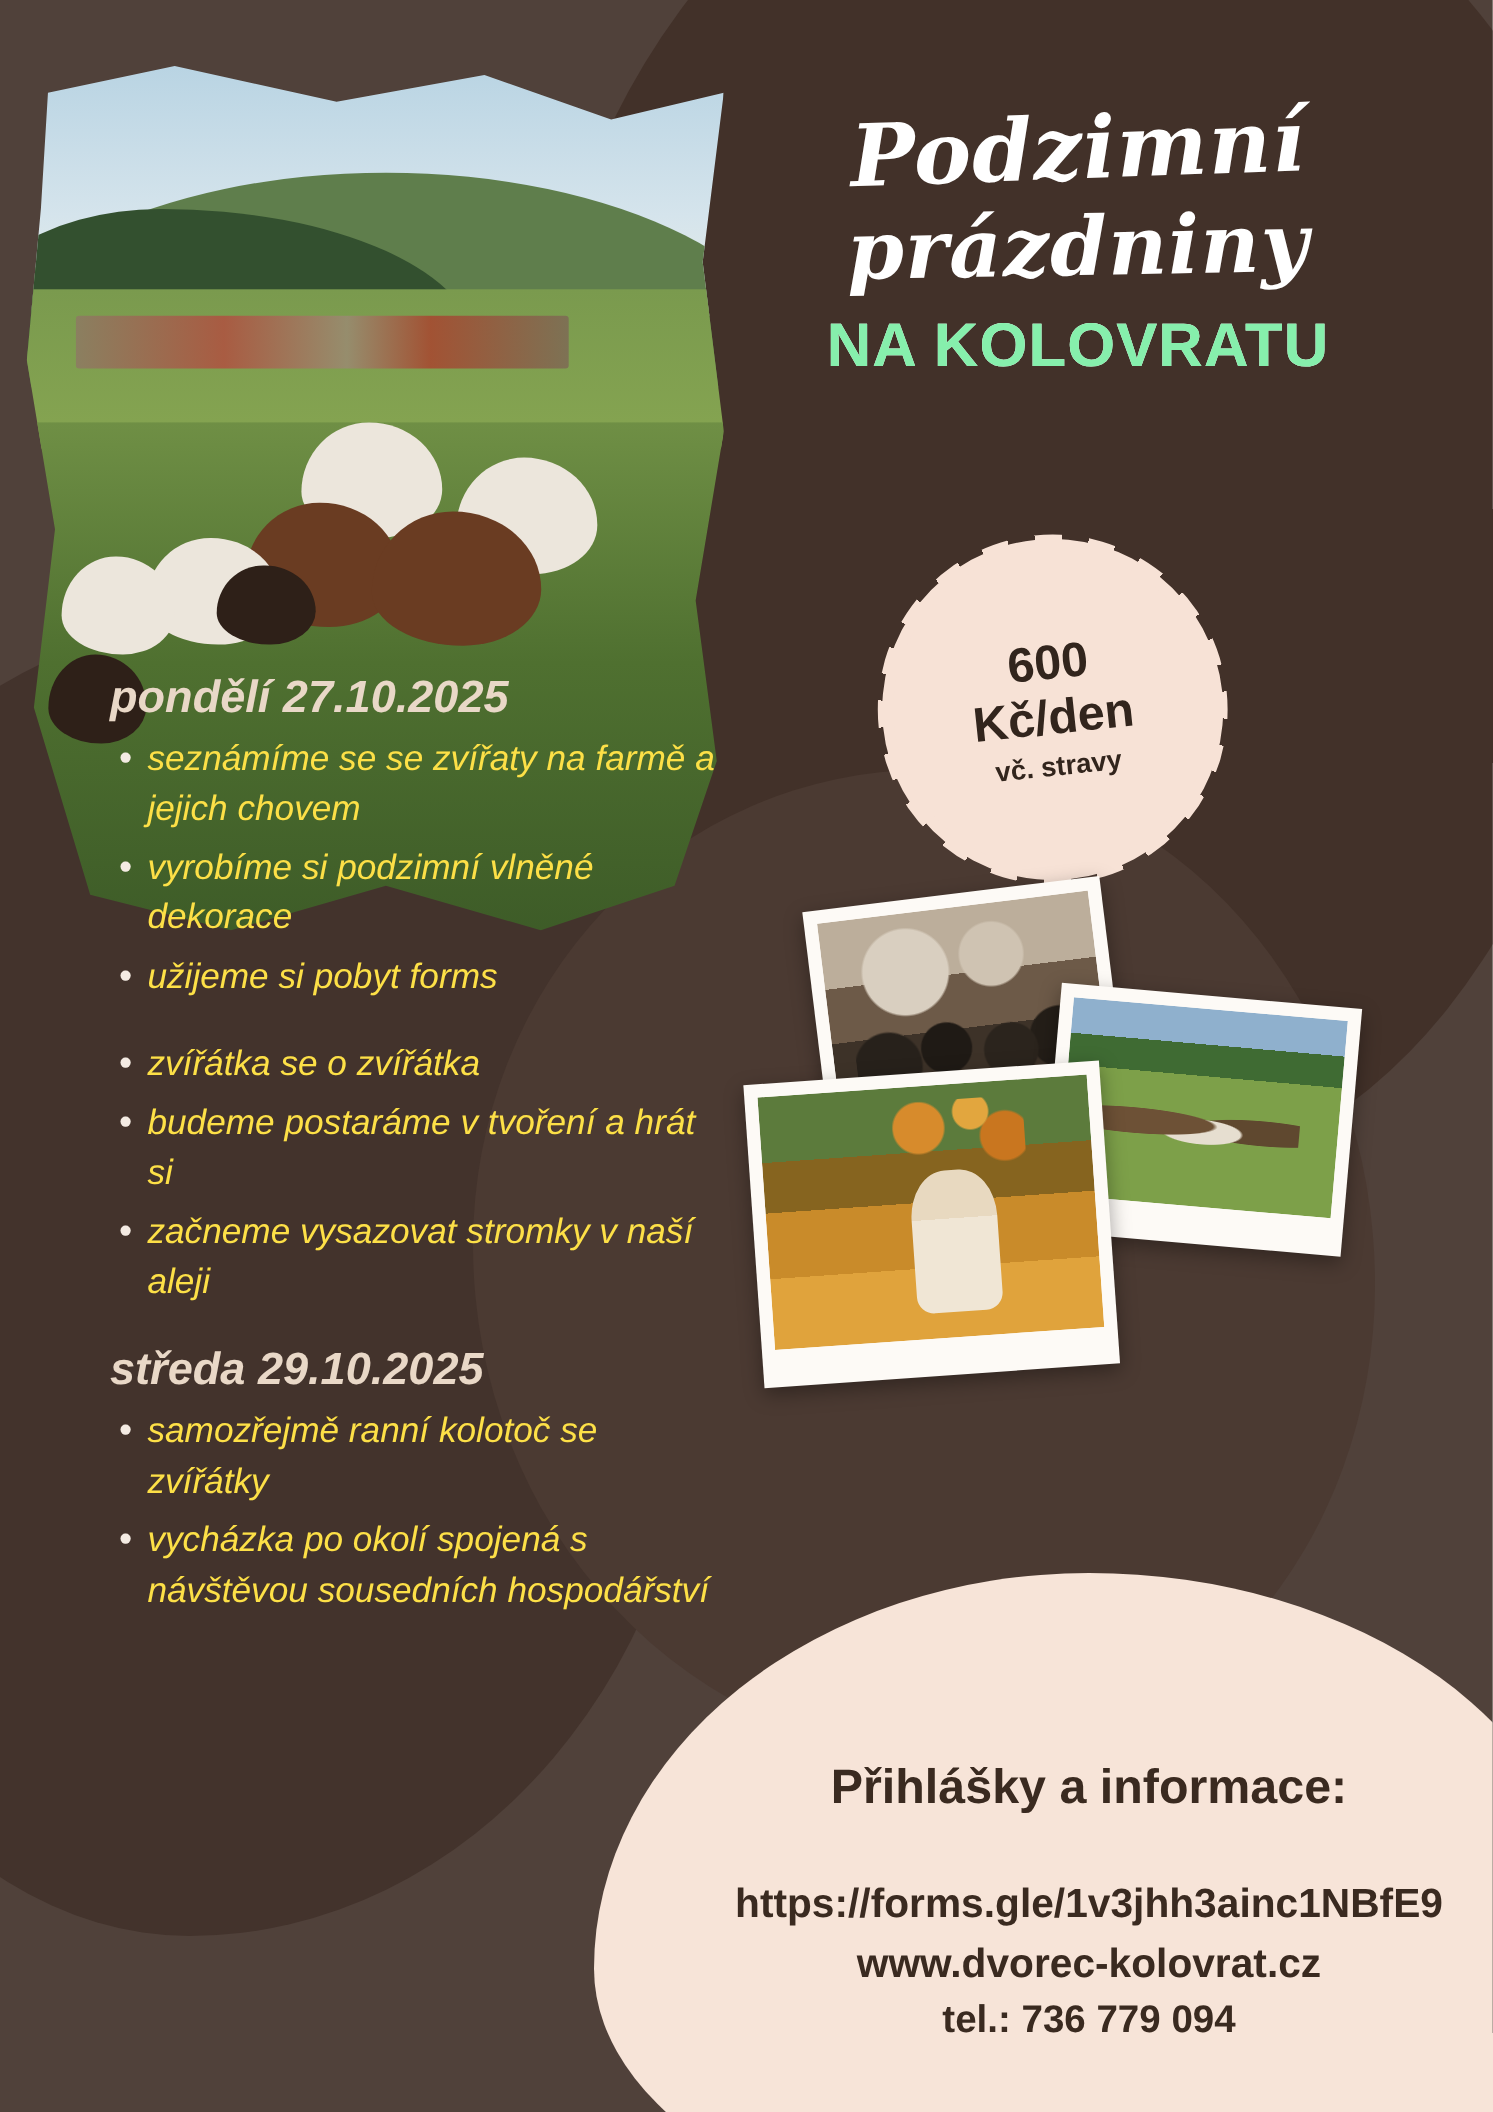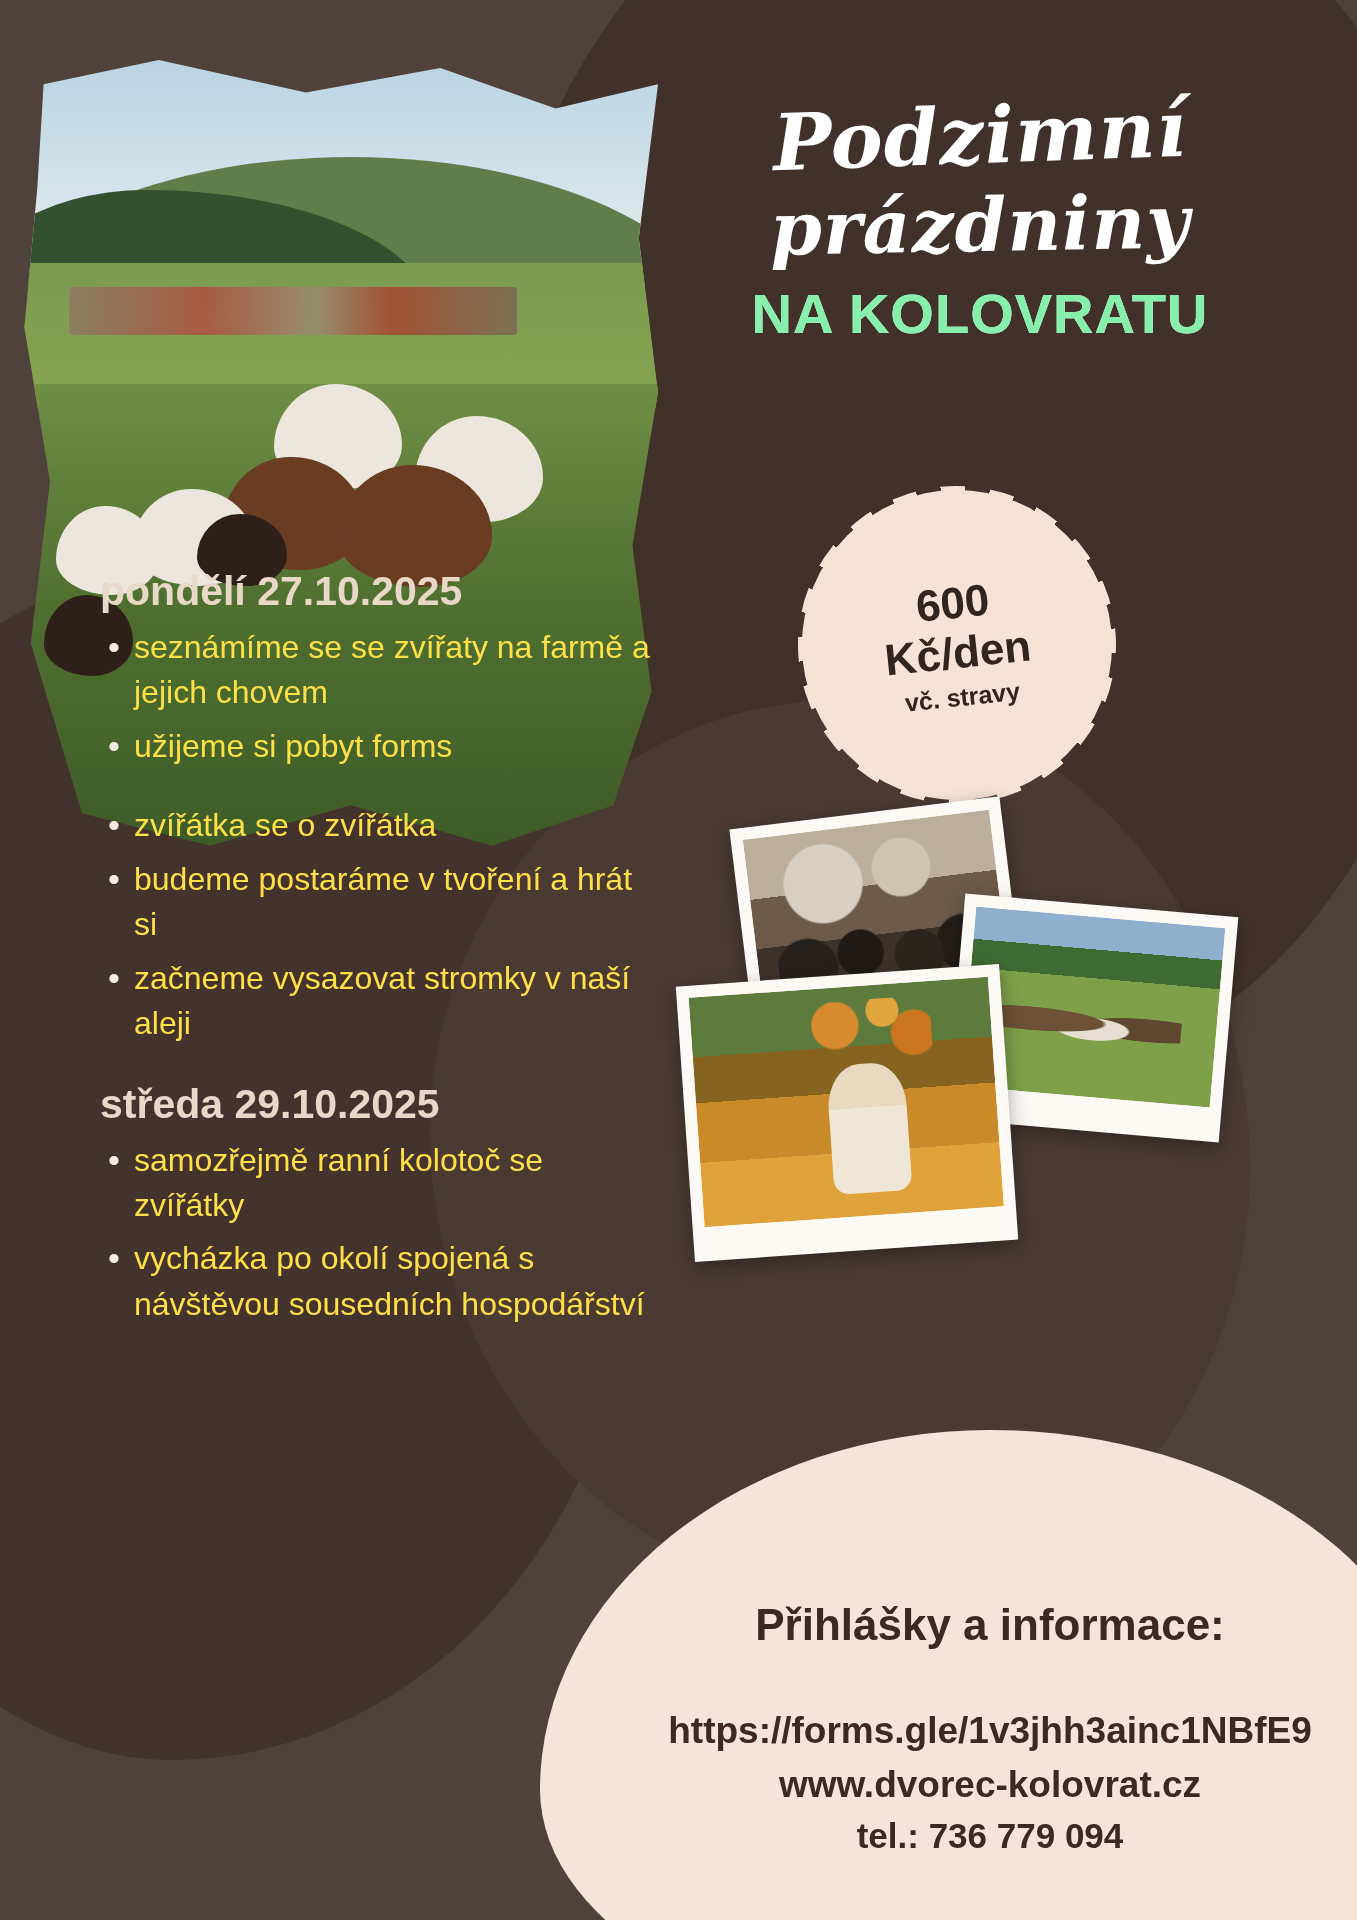--- a/index.html
+++ b/index.html
@@ -267,23 +267,24 @@
     background:
       radial-gradient(circle at 20% 40%, #d78b2c 0 22%, rgba(0,0,0,0) 24%),
       radial-gradient(circle at 60% 20%, #e2a63e 0 18%, rgba(0,0,0,0) 20%),
       radial-gradient(circle at 85% 60%, #c9761f 0 20%, rgba(0,0,0,0) 22%);
   }
 
   
   .schedule {
     position: absolute;
     left: 100px;
-    top: 568px;
+    top: 610px;
     width: 560px;
     color: #f3eae2;
+    font-style: italic;
   }
   .day {
     margin-bottom: 34px;
   }
   .day-title {
     font-size: 41px;
     font-weight: 700;
     color: #e9d8c7;
     margin: 0 0 10px 0;
   }
@@ -387,20 +388,21 @@
       <div class="img-leaves"></div>
     </div>
   </div>
 
   <div class="schedule">
 
     <div class="day">
       <div class="day-title">pondělí 27.10.2025</div>
       <ul>
         <li>seznámíme se se zvířaty na farmě a jejich chovem</li>
+        <li>vyrobíme si podzimní vlněné dekorace</li>
         <li>užijeme si pobyt forms</li>
       </ul>
     </div>
 
     <div class="day">
       <ul>
         <li>zvířátka se o zvířátka</li>
         <li>budeme postaráme v tvoření a hrát si</li>
         <li>začneme vysazovat stromky v naší aleji</li>
       </ul>

